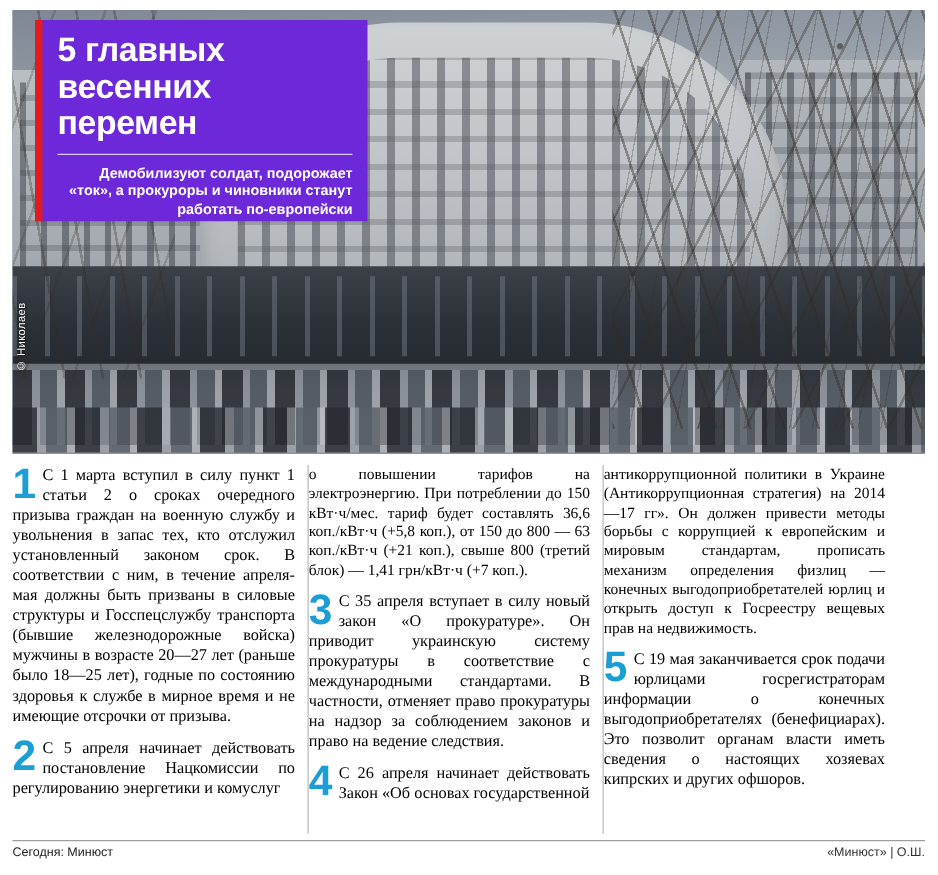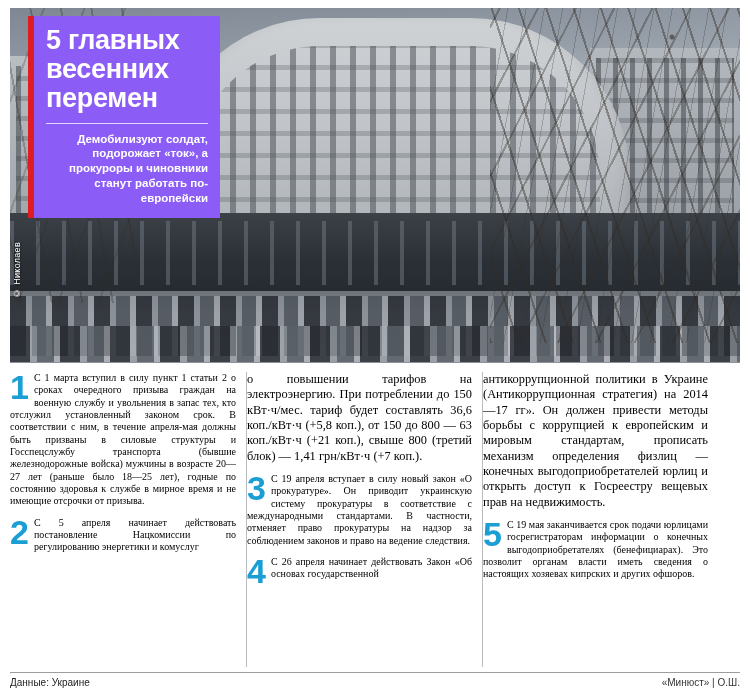--- a/index.html
+++ b/index.html
@@ -114,24 +114,24 @@
     writing-mode:vertical-rl;
     transform:rotate(180deg);
     color:#fff;font-size:9px;letter-spacing:.3px;
     font-family:"Liberation Sans", sans-serif;
     text-shadow:0 0 3px rgba(0,0,0,.9);
     padding:2px;
   }
 
   
   .headline-box{
-    position:absolute;left:18px;top:8px;width:192px;
-    background:#8b5cf6;
+    position:absolute;left:18px;top:8px;width:266px;
+    background:#6d28d9;
     color:#fff;
-    padding:10px 12px 13px 14px;
+    padding:10px 12px 1px 14px;
     box-sizing:border-box;
   }
   .headline-box .bar{
     position:absolute;left:0;top:0;width:6px;height:100%;
     background:#e11b22;
   }
   .headline{
     font-family:"Liberation Sans", sans-serif;
     font-weight:bold;
     font-size:27px;
@@ -172,21 +172,21 @@
   .num{
     float:left;
     font-family:"Liberation Sans", sans-serif;
     font-weight:bold;
     font-size:34px;
     line-height:28px;
     color:#1a9ed4;
     margin:1px 5px 0 0;
   }
   .body{
-    font-size:10px;
+    font-size:13px;
     line-height:1.235;
     text-align:justify;
     hyphens:auto;
   }
   .cont{
     font-size:12.4px;
     line-height:1.235;
     text-align:justify;
     margin-bottom:9px;
   }
@@ -239,36 +239,36 @@
       <div class="item">
         <span class="num">2</span>
         <div class="body">С 5 апреля начинает действовать постановление Нацкомиссии по регулированию энергетики и комуслуг</div>
       </div>
     </div>
 
     <div class="col">
       <div class="cont">о повышении тарифов на электроэнергию. При потреблении до 150 кВт·ч/мес. тариф будет составлять 36,6 коп./кВт·ч (+5,8 коп.), от 150 до 800 — 63 коп./кВт·ч (+21 коп.), свыше 800 (третий блок) — 1,41 грн/кВт·ч (+7 коп.).</div>
       <div class="item">
         <span class="num">3</span>
-        <div class="body">С 19 апреля вступает в силу новый закон «О прокуратуре». Он приводит украинскую систему прокуратуры в соответствие с международными стандартами. В частности, отменяет право прокуратуры на надзор за соблюдением законов и право на ведение следствия.</div>
+        <div class="body">С 35 апреля вступает в силу новый закон «О прокуратуре». Он приводит украинскую систему прокуратуры в соответствие с международными стандартами. В частности, отменяет право прокуратуры на надзор за соблюдением законов и право на ведение следствия.</div>
       </div>
       <div class="item">
         <span class="num">4</span>
         <div class="body">С 26 апреля начинает действовать Закон «Об основах государственной</div>
       </div>
     </div>
 
     <div class="col">
       <div class="cont">антикоррупционной политики в Украине (Антикоррупционная стратегия) на 2014—17 гг». Он должен привести методы борьбы с коррупцией к европейским и мировым стандартам, прописать механизм определения физлиц — конечных выгодоприобретателей юрлиц и открыть доступ к Госреестру вещевых прав на недвижимость.</div>
       <div class="item">
         <span class="num">5</span>
         <div class="body">С 19 мая заканчивается срок подачи юрлицами госрегистраторам информации о конечных выгодоприобретателях (бенефициарах). Это позволит органам власти иметь сведения о настоящих хозяевах кипрских и других офшоров.</div>
       </div>
     </div>
 
   </div>
 
   <div class="footer">
-    <div class="left">Данные: Украине</div>
+    <div class="left">Сегодня: Минюст</div>
     <div class="right">«Минюст» | О.Ш.</div>
   </div>
 
 </div>
 
 </body></html>

